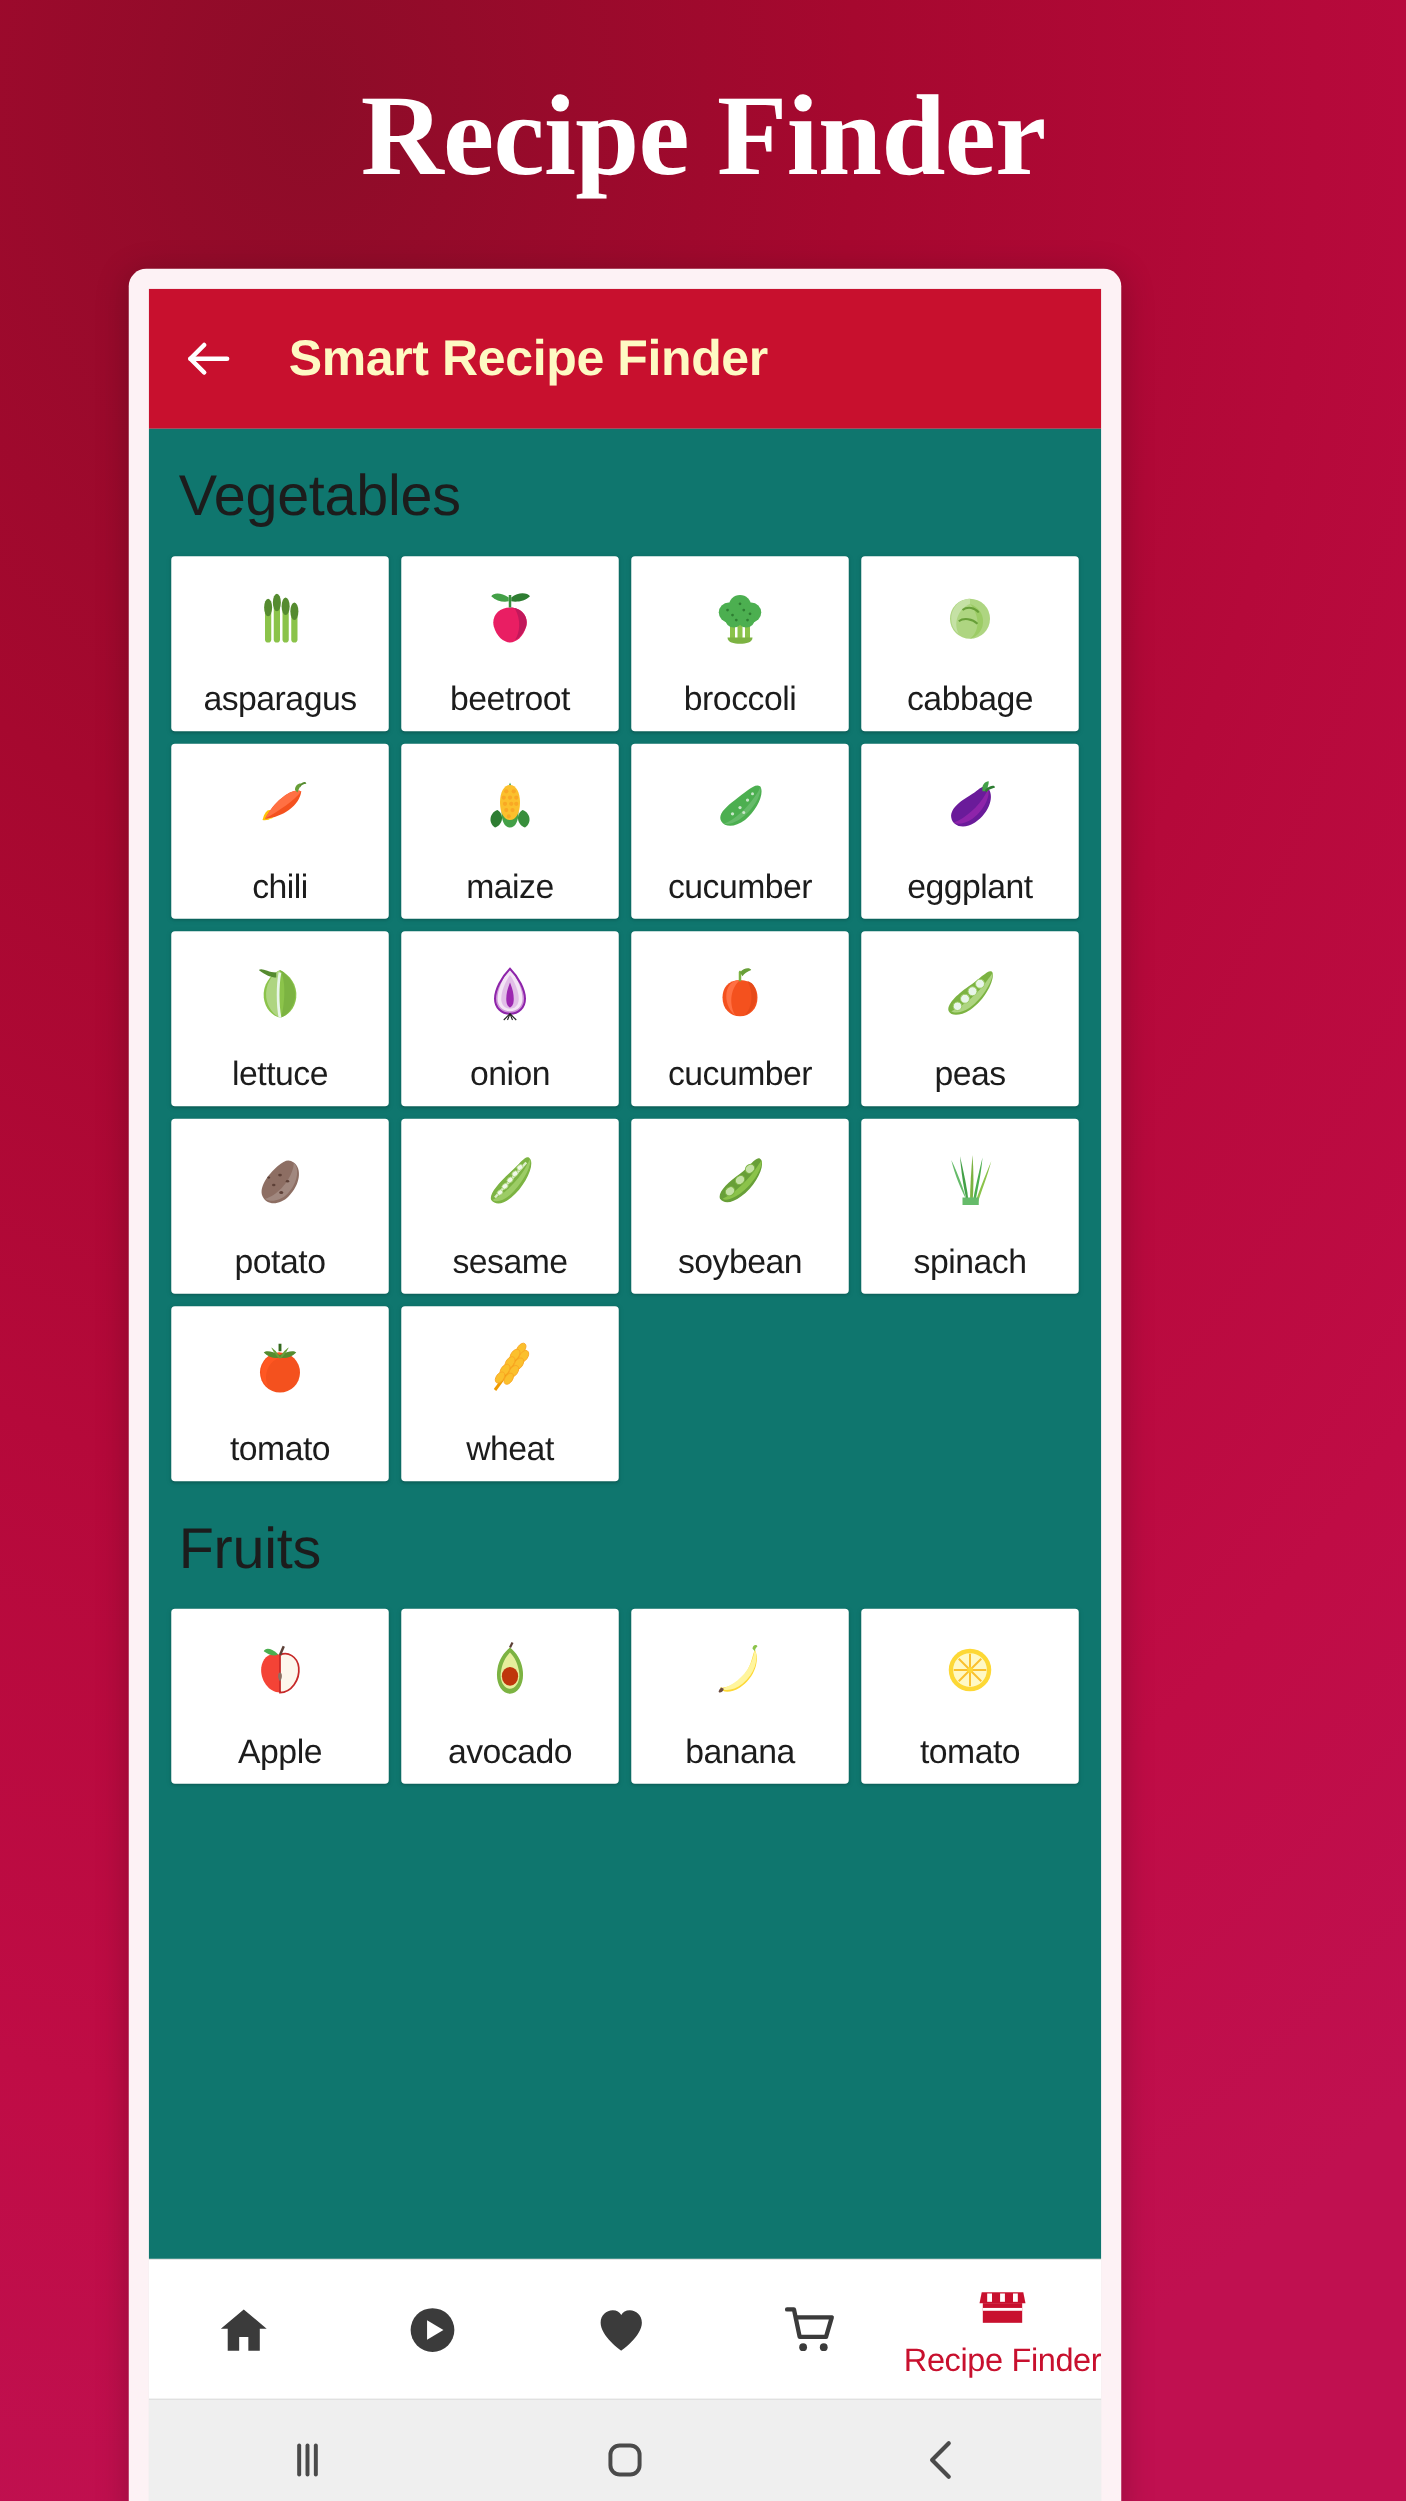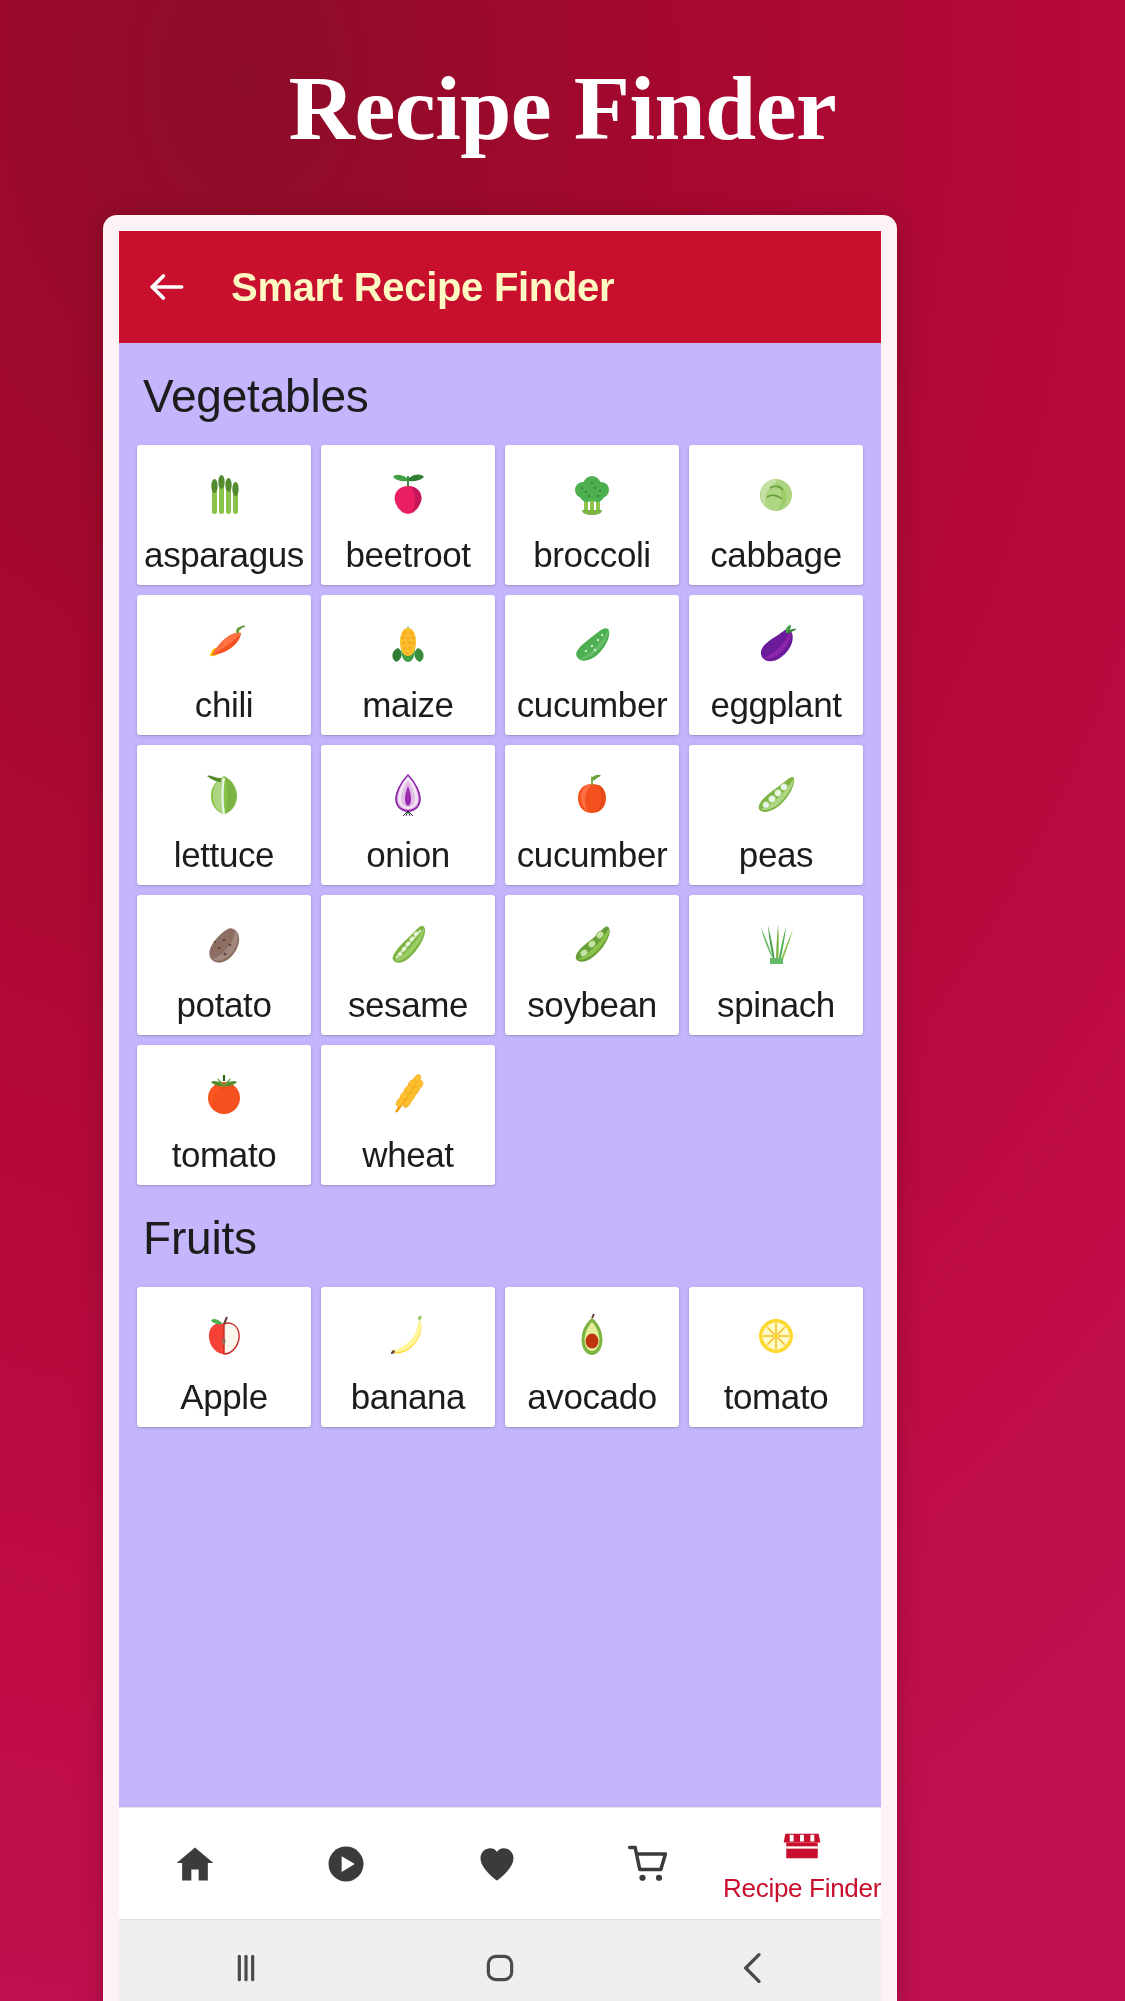--- a/index.html
+++ b/index.html
@@ -58,21 +58,21 @@
     color: #fef9c3;
     font-size: 40px;
     font-weight: bold;
     letter-spacing: -0.3px;
     white-space: nowrap;
   }
 
   
   .scroll-body {
     flex: 1 1 auto;
-    background: #c4b5fd;
+    background: #0f766e;
     overflow: hidden;
     position: relative;
   }
   .section-head {
     font-size: 46px;
     color: #1c1c1c;
     font-weight: 300;
     padding: 26px 0 22px 24px;
     letter-spacing: -0.2px;
   }
@@ -94,21 +94,21 @@
     box-shadow: 0 1px 2px rgba(0,0,0,.16), 0 1px 5px rgba(0,0,0,.08);
   }
   .card .glyph {
     font-size: 46px;
     line-height: 1;
     height: 54px;
     display: flex; align-items: center; justify-content: center;
   }
   .card .glyph svg { display: block; }
   .card .label {
-    font-size: 35px;
+    font-size: 27px;
     color: #1c1c1c;
     font-weight: 400;
     white-space: nowrap;
     letter-spacing: -0.4px;
   }
 
   
   .bottom-nav {
     flex: 0 0 auto;
     height: 112px;
@@ -483,39 +483,39 @@
               <path d="M24 12 L27 5" stroke="#5d4037" stroke-width="2"></path>
               <path d="M22 11 C17 6 12 6 11 9 C15 12 19 13 22 12Z" fill="#4caf50"></path>
             </svg>
           </span>
           <span class="label">Apple</span>
         </div>
 
         <div class="card">
           <span class="glyph">
             <svg width="48" height="48" viewBox="0 0 48 48">
+              <path d="M24 6 C19 10 15 16 14 23 C12 34 17 43 24 43 C31 43 36 34 34 23 C33 16 29 10 24 6Z" fill="#7cb342"></path>
+              <path d="M24 10 C20 14 18 19 17 24 C15 32 19 39 24 39 C29 39 33 32 31 24 C30 19 28 14 24 10Z" fill="#e6ee9c"></path>
+              <ellipse cx="24" cy="29" rx="6.5" ry="7.5" fill="#bf360c"></ellipse>
+              <path d="M24 6 L26 2" stroke="#5d4037" stroke-width="1.8"></path>
+            </svg>
+          </span>
+          <span class="label">avocado</span>
+        </div>
+
+        <div class="card">
+          <span class="glyph">
+            <svg width="48" height="48" viewBox="0 0 48 48">
               <path d="M36 8 C40 16 36 30 24 38 C16 43 9 42 8 38 C14 39 24 34 30 24 C34 17 34 11 36 8Z" fill="#fdd835"></path>
               <path d="M36 8 C39 15 36 27 26 35 C20 40 13 41 9 39 C17 37 27 30 32 20 C35 14 35 10 36 8Z" fill="#fff59d"></path>
               <path d="M34 7 C34 4 37 3 38 5 C37 6 36 7 36 9Z" fill="#8bc34a"></path>
               <path d="M9 38 C7 40 6 42 8 42 C10 42 11 40 11 39Z" fill="#6d4c41"></path>
             </svg>
           </span>
           <span class="label">banana</span>
-        </div>
-
-        <div class="card">
-          <span class="glyph">
-            <svg width="48" height="48" viewBox="0 0 48 48">
-              <path d="M24 6 C19 10 15 16 14 23 C12 34 17 43 24 43 C31 43 36 34 34 23 C33 16 29 10 24 6Z" fill="#7cb342"></path>
-              <path d="M24 10 C20 14 18 19 17 24 C15 32 19 39 24 39 C29 39 33 32 31 24 C30 19 28 14 24 10Z" fill="#e6ee9c"></path>
-              <ellipse cx="24" cy="29" rx="6.5" ry="7.5" fill="#bf360c"></ellipse>
-              <path d="M24 6 L26 2" stroke="#5d4037" stroke-width="1.8"></path>
-            </svg>
-          </span>
-          <span class="label">avocado</span>
         </div>
 
         <div class="card">
           <span class="glyph">
             <svg width="48" height="48" viewBox="0 0 48 48">
               <circle cx="24" cy="24" r="17" fill="#fdd835"></circle>
               <circle cx="24" cy="24" r="13.5" fill="#fff9c4"></circle>
               <g stroke="#fbc02d" stroke-width="1.6">
                 <line x1="24" y1="24" x2="24" y2="11"></line>
                   <line x1="24" y1="24" x2="33" y2="15"></line>

